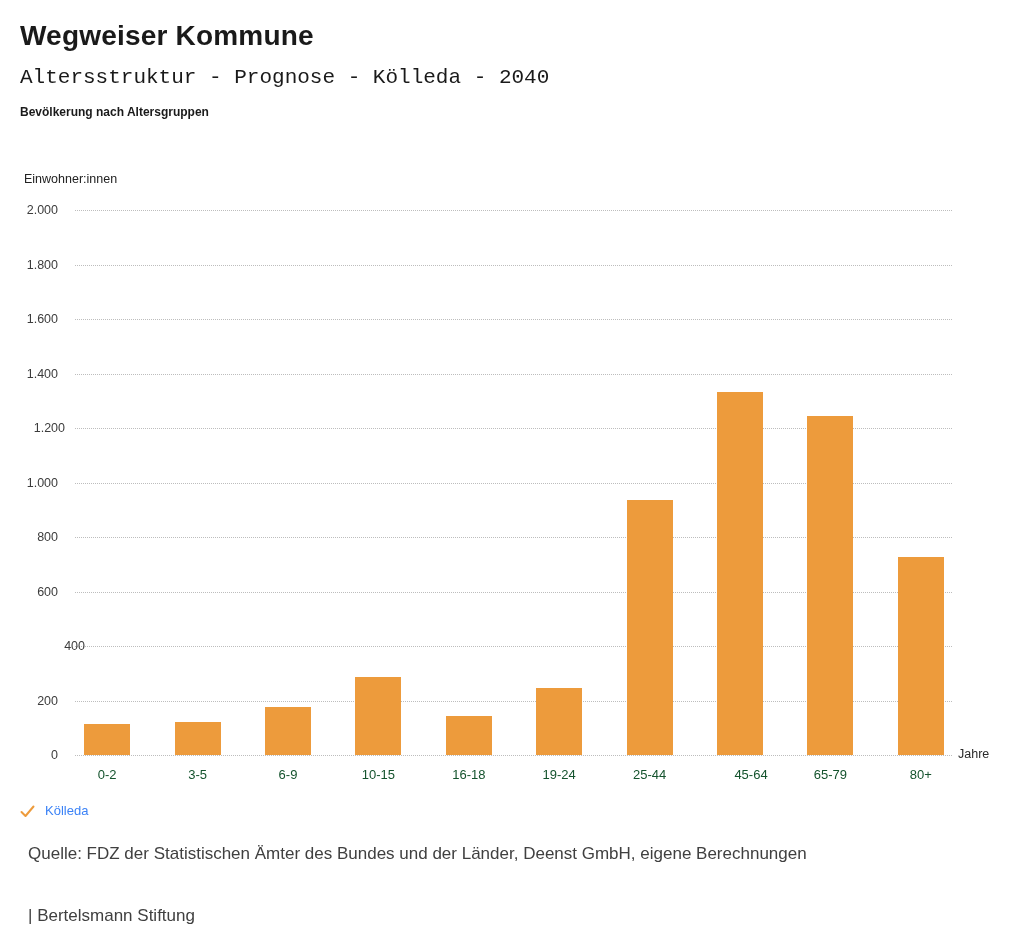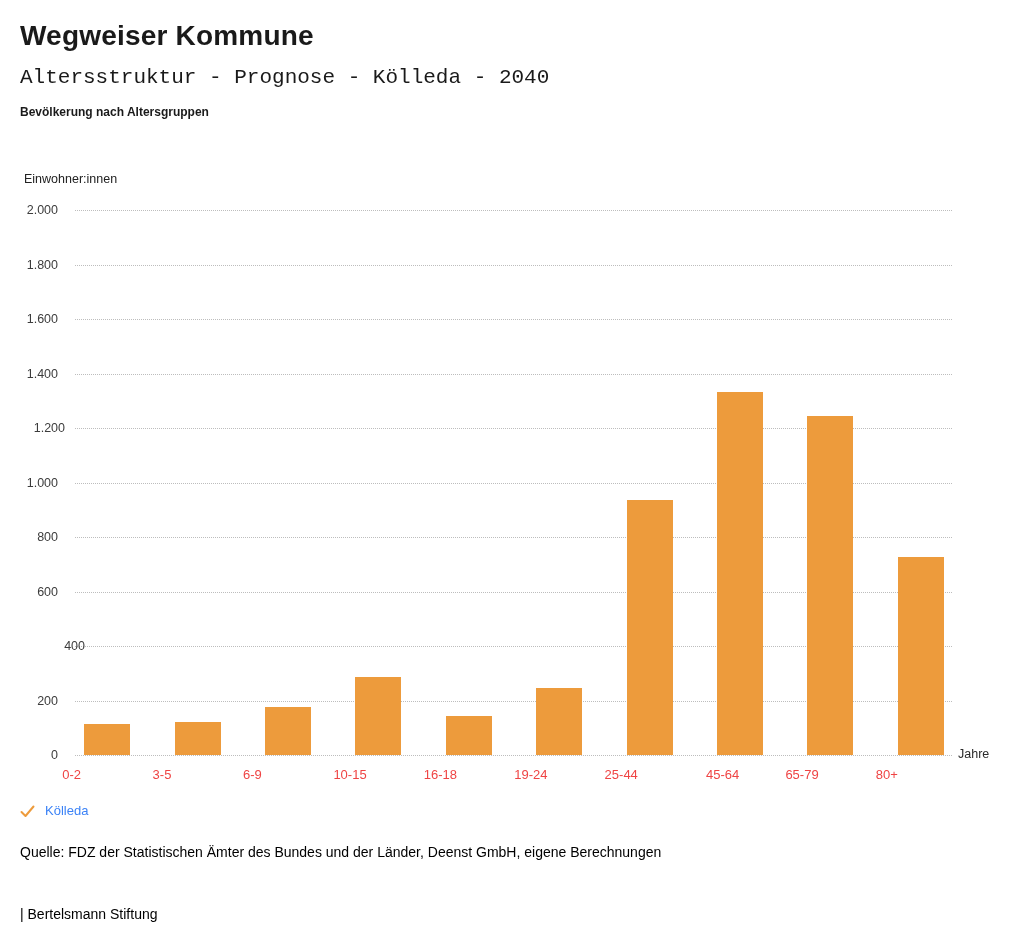--- a/index.html
+++ b/index.html
@@ -80,22 +80,23 @@
   }
   .bar {
     position: absolute;
     bottom: 0;
     width: 46px;
   }
   .xlabel {
     position: absolute;
     top: 557px;
     width: 90px;
+    text-align: center;
     font-size: 13px;
-    color: #ef4444;
+    color: #14532d;
   }
   .x-axis-title {
     position: absolute;
     left: 958px;
     top: 537px;
     font-size: 12.5px;
     color: #2b2b2b;
   }
   
   .legend {
@@ -112,23 +113,23 @@
     display: inline-block;
   }
   .legend .legend-label {
     margin-left: 10px;
     font-size: 13px;
     color: #3b82f6;
   }
   
   .footer-line {
     position: absolute;
-    left: 20px;
-    font-size: 14px;
-    color: #000000;
+    left: 28px;
+    font-size: 17px;
+    color: #404040;
   }
   #footer-source { top: 844px; }
   #footer-license { top: 875px; }
   #footer-attribution { top: 906px; }
 </style>
 </head>
 <body>
 
 <div id="stage">
 

